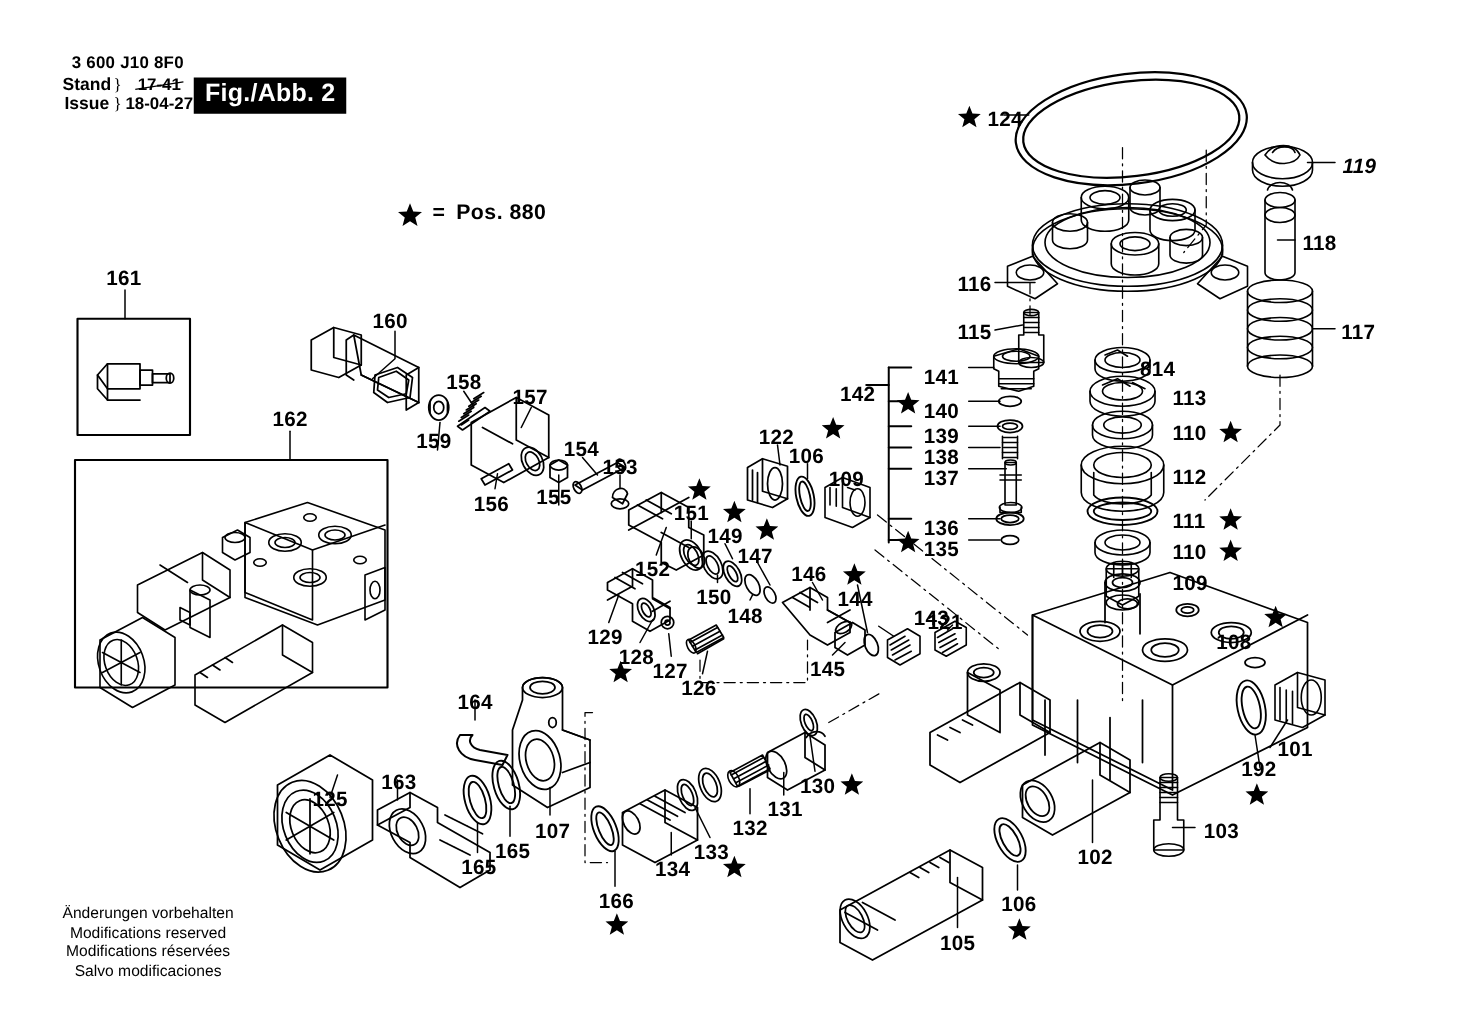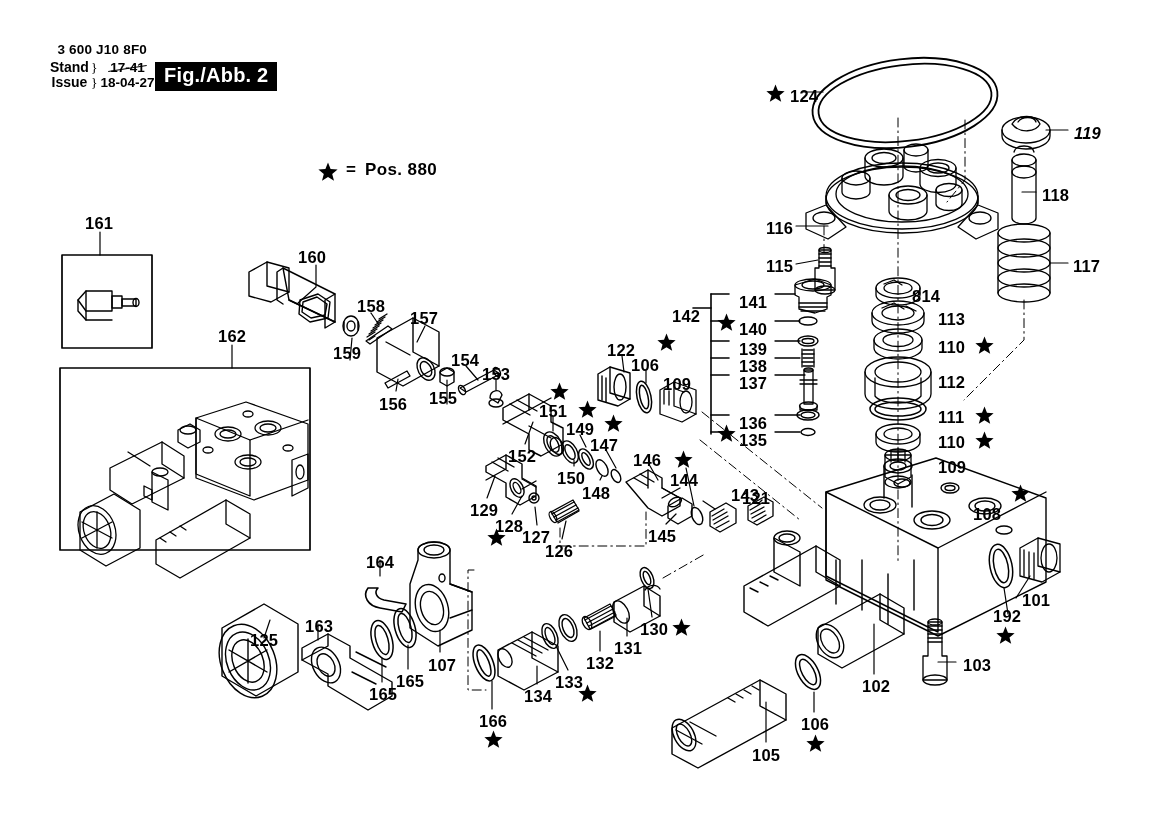--- a/index.html
+++ b/index.html
@@ -69,20 +69,26 @@
   <div class="legend">
     <span class="star">
       <svg viewBox="0 0 20 20" width="20" height="20">
           <polygon fill="#000" points="10,0.6 12.6,7.1 19.6,7.5 14.2,12 16,18.8 10,15 4,18.8 5.8,12 0.4,7.5 7.4,7.1"></polygon>
         </svg>
     </span>
     <span class="eq">=</span>
     <span class="pos">Pos. 880</span>
   </div>
 
+  <div class="footer">
+    <div>Änderungen vorbehalten</div>
+    <div>Modifications reserved</div>
+    <div>Modifications réservées</div>
+    <div>Salvo modificaciones</div>
+  </div>
 
   <svg id="art" viewBox="0 0 1169 826">
     <defs>
       <g id="oring">
         <ellipse rx="20" ry="13" fill="none" stroke="#000" stroke-width="1.6"></ellipse>
         <ellipse rx="15" ry="9" fill="none" stroke="#000" stroke-width="1.4"></ellipse>
       </g>
       <g id="spring">
         <path d="M0,0 l14,-5 l-14,-5 l14,-5 l-14,-5 l14,-5 l-14,-5 l14,-5" fill="none" stroke="#000" stroke-width="1.4"></path>
       </g>

